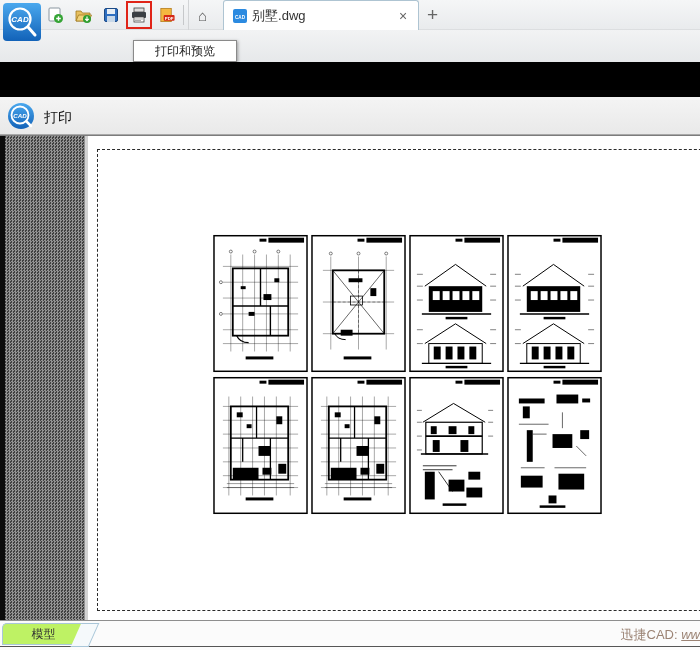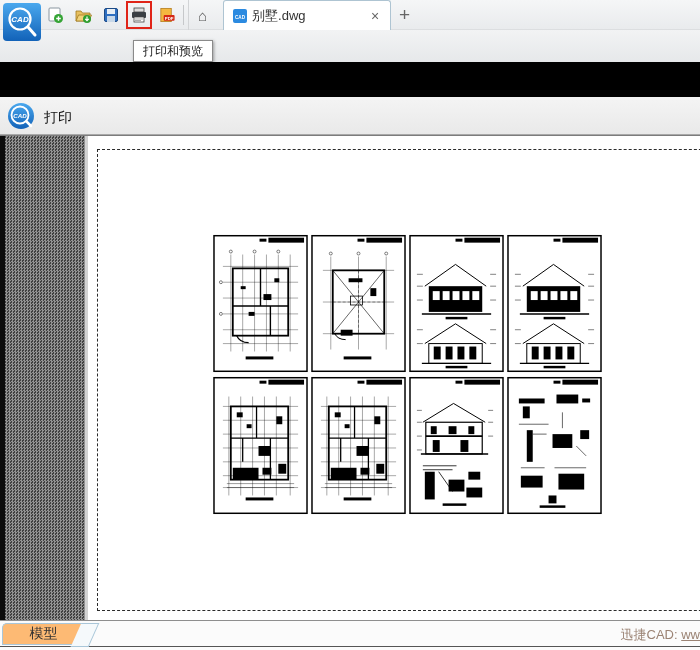--- a/index.html
+++ b/index.html
@@ -17,21 +17,21 @@
   .file-icons { position:absolute; left:46px; top:0; height:30px; display:flex; align-items:center; gap:10px; }
   .fi { width:18px; height:18px; display:flex; align-items:center; justify-content:center; cursor:default; }
   .red-box { position:absolute; left:126px; top:1px; width:26px; height:28px;
              border:2px solid #e02418; z-index:40; pointer-events:none; }
   .vsep1 { position:absolute; left:183px; top:5px; width:1px; height:20px; background:#c6c8ca; }
 
   .tabs { position:absolute; left:188px; top:0; height:30px; display:flex; align-items:stretch; }
   .tab { display:flex; align-items:center; gap:5px; padding:0 9px; font-size:13px; color:#333; }
   .tab.inactive { border-left:1px solid #d2d4d6; }
   .tab.active { background:#ffffff; border:1px solid #aec4d2; border-bottom:none;
-                border-radius:3px 3px 0 0; margin-left:7px; width:168px; margin-top:0; }
+                border-radius:3px 3px 0 0; margin-left:7px; width:196px; margin-top:0; }
   .tab .home-glyph { font-size:15px; color:#555; line-height:1; }
   .tab .close { margin-left:auto; color:#666; font-size:14px; padding:0 2px; cursor:default; }
   .new-tab { display:flex; align-items:center; padding:0 8px; font-size:19px; color:#666; }
 
   
   .tools { position:absolute; left:44px; top:30px; height:32px; display:flex; align-items:center; gap:10px; }
   .ic { width:20px; height:22px; display:flex; align-items:center; justify-content:center;
         position:relative; font-size:15px; color:#2a6fb8; }
   .ic .ov { position:absolute; right:-3px; bottom:-1px; font-size:9px; color:#2a6fb8; }
   .spacer { width:26px; height:1px; }
@@ -41,21 +41,21 @@
   .a-badge { font-weight:bold; font-size:13px; color:#445; position:relative; }
   .eraser-chip { width:13px; height:6px; background:#f0a8a0; border:1px solid #c07868;
                  border-radius:3px; transform:rotate(-20deg); }
   .wheel { width:15px; height:15px; border-radius:50%;
            background:conic-gradient(#e03030,#f0a030,#f0e030,#40b040,#3050d0,#8030b0,#e03030);
            border:1px solid #999; }
 
   
   .canvas-band { position:absolute; left:0; top:62px; width:700px; height:35px; background:#000; }
 
-  .tooltip { position:absolute; left:133px; top:40px; width:80px; height:22px; z-index:60;
+  .tooltip { position:absolute; left:133px; top:40px; width:104px; height:22px; z-index:60;
              background:#fff; border:1px solid #8a8a8a; box-shadow:1px 1px 3px rgba(0,0,0,.35);
              font-size:12px; color:#222; display:flex; align-items:center; justify-content:center; }
 
   
   .print-bar { position:absolute; left:0; top:97px; width:700px; height:38px;
                background:linear-gradient(#f4f4f4,#e9e9e9); border-bottom:1px solid #a8a8a8; }
   .cad-logo-round { position:absolute; left:7px; top:102px; width:28px; height:28px; }
   .print-title { position:absolute; left:44px; top:109px; font-size:14px; color:#111;text-align:right; }
   .pbtns { position:absolute; left:88px; top:102px; display:flex; gap:7px; }
   .pbtn { height:27px; display:flex; align-items:center; gap:4px; padding:0 6px;
@@ -77,28 +77,28 @@
                  border:1px dashed #2b2b2b; }
   .sheets { position:absolute; left:125px; top:98px; display:grid;
             grid-template-columns:repeat(4,95px); grid-auto-rows:139px; gap:3px; }
   .sheet-svg { width:95px; height:139px; display:block; }
 
   
   .statusbar { position:absolute; left:0; top:620px; width:700px; height:30px;
                background:#fbfbfb; border-top:1px solid #8e8e8e; }
   .sb-line { position:absolute; left:0; bottom:3px; width:100%; height:1px; background:#555; }
   .model-tab { position:absolute; left:2px; top:2px; width:82px; height:22px;
-               background:#fdba74; border:1px solid #a9c6d8; border-right:none;
+               background:#bef264; border:1px solid #a9c6d8; border-right:none;
                border-radius:5px 0 0 0; display:flex; align-items:center; justify-content:center;
-               font-size:14px; color:#333; z-index:2; }
+               font-size:12px; color:#333; z-index:2; }
   .model-tab::after { content:""; position:absolute; right:-10px; top:-1px; width:17px; height:22px;
                       background:#f5f9fb; border:1px solid #a9c6d8; border-left:none;
                       transform:skewX(-24deg); z-index:-1; }
   .brand { position:absolute; right:0; top:5px; font-size:13px; color:#9b8374; white-space:nowrap; }
-  .brand .lnk { text-decoration:underline; color:#9b8374; }
+  .brand .lnk { text-decoration:underline; color:#9b8374;font-style:italic; }
 
   svg text { font-family:"Liberation Sans", sans-serif; }
 </style>
 </head>
 <body>
 
 <svg width="0" height="0" style="position:absolute" aria-hidden="true">
   <defs>
     <linearGradient id="gBlue" x1="0" y1="0" x2="0" y2="1">
       <stop offset="0" stop-color="#4aa8ee"></stop>

